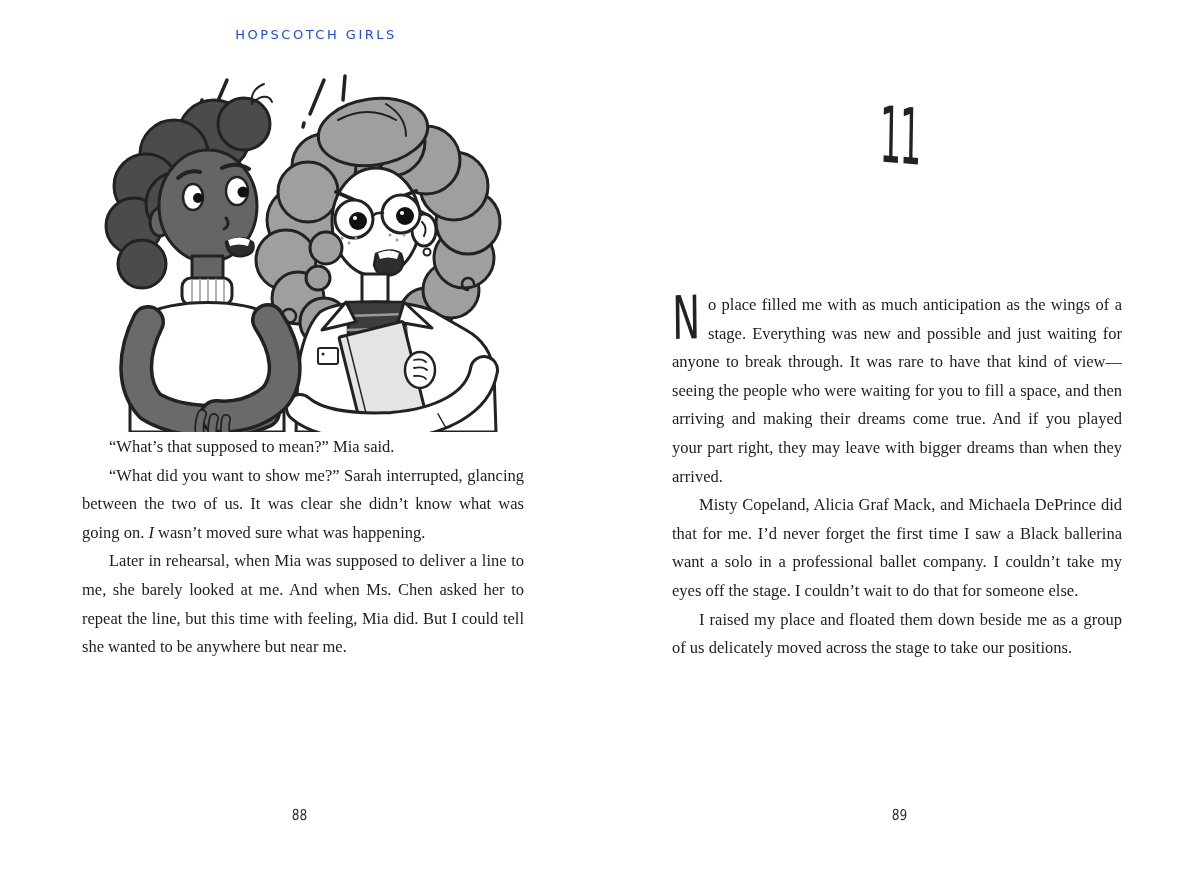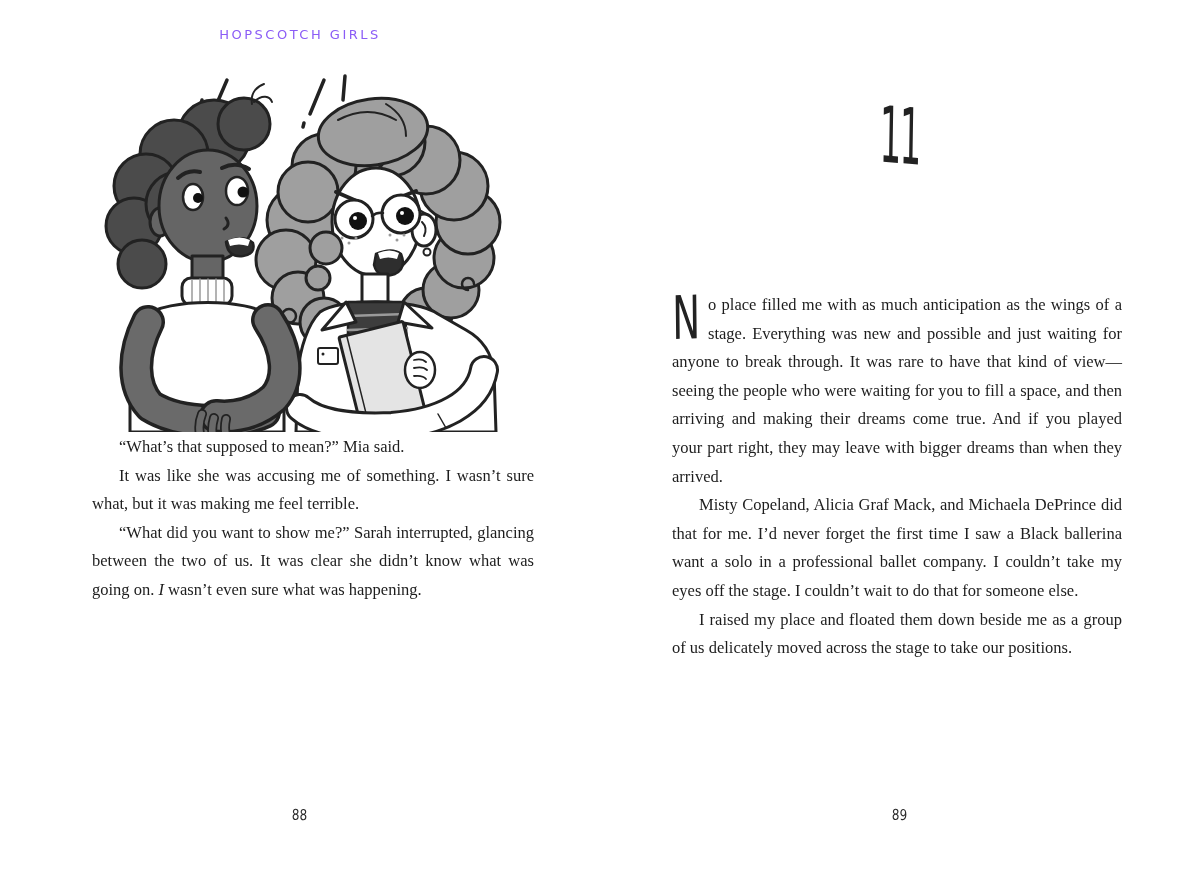--- a/index.html
+++ b/index.html
@@ -5,29 +5,29 @@
   html,body { margin:0; padding:0; background:#ffffff; }
   .spread {
     position:relative; width:1200px; height:872px; background:#ffffff;
     font-family:"Liberation Serif", serif; color:#1d1d1d; overflow:hidden;
   }
   .page { position:absolute; top:0; width:600px; height:872px; }
   .page.left  { left:0; }
   .page.right { left:600px; }
 
   .running-head {
-    position:absolute; top:27px; left:0; width:100%; text-align:center;
+    position:absolute; top:27px; left:16px; width:100%; text-align:center;
     font-family:"DejaVu Sans", sans-serif; font-size:13px; font-weight:500;
-    letter-spacing:2.5px; color:#8b5cf6;
+    letter-spacing:2.5px; color:#1d4ed8;
   }
 
   .illustration { position:absolute; top:70px; left:86px; width:430px; height:362px; }
 
   .body-text { position:absolute; }
-  .page.left  .body-text { top:433px; left:92px;  width:442px; }
+  .page.left  .body-text { top:433px; left:82px;  width:442px; }
   .page.right .body-text { top:291px; left:72px;  width:450px; }
 
   .para {
     margin:0; font-size:16.5px; line-height:28.6px; text-align:justify;
     text-indent:27px; color:#1d1d1d;
   }
   .para.first { text-indent:0; }
   .para em { font-style:italic; }
 
   .drop-cap {
@@ -226,22 +226,22 @@
             <path d="M116,344 q-4,10 -2,20" stroke="#6a6a6a" stroke-width="6.5"></path>
             <path d="M128,348 q-3,10 -1,18" stroke="#6a6a6a" stroke-width="6.5"></path>
             <path d="M140,349 q-2,9 0,16" stroke="#6a6a6a" stroke-width="6.5"></path>
           </g>
         </g>
       </svg>
     </div>
 
     <div class="body-text">
         <p class="para"><span>“What’s that supposed to mean?” Mia said.</span></p>
-        <p class="para"><span>It was like she was accusing me of something. I wasn’t sure what, but it was making me feel terrible.</span></p>
-        <p class="para"><span>“What did you want to show me?” Sarah interrupted, glancing between the two of us. It was clear she didn’t know what was going on. </span><em>I</em><span> wasn’t even sure what was happening.</span></p>
+        <p class="para"><span>“What did you want to show me?” Sarah interrupted, glancing between the two of us. It was clear she didn’t know what was going on. </span><em>I</em><span> wasn’t moved sure what was happening.</span></p>
+        <p class="para"><span>Later in rehearsal, when Mia was supposed to deliver a line to me, she barely looked at me. And when Ms. Chen asked her to repeat the line, but this time with feeling, Mia did. But I could tell she wanted to be anywhere but near me.</span></p>
       </div>
 
     <div class="page-number">
       <span>88</span>
     </div>
   </section>
 
   <section class="page right">
 
     <div class="chapter-number">

